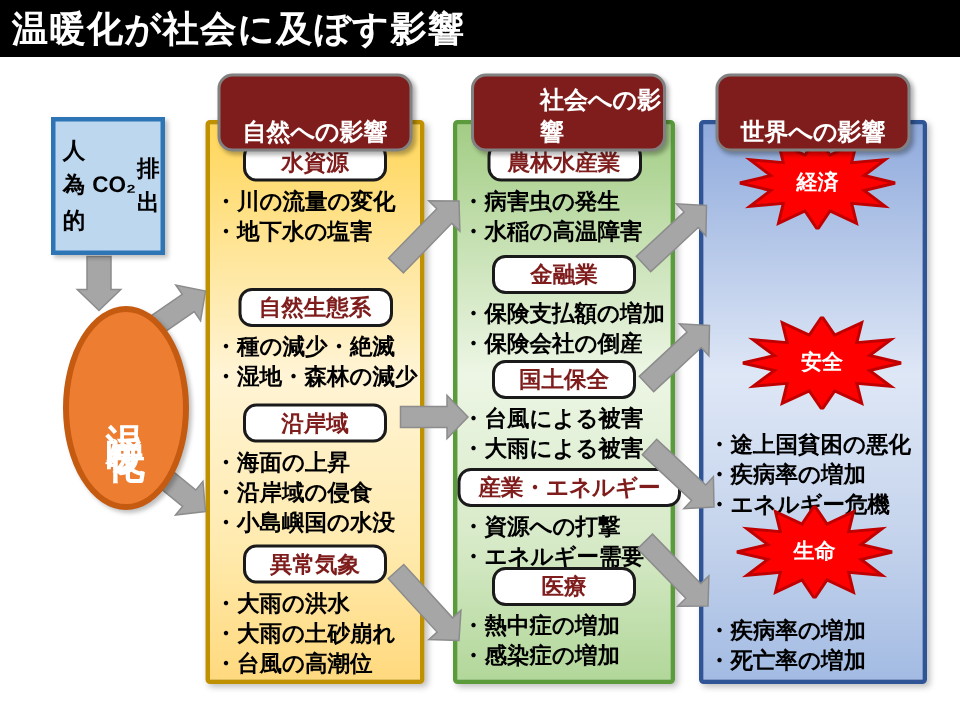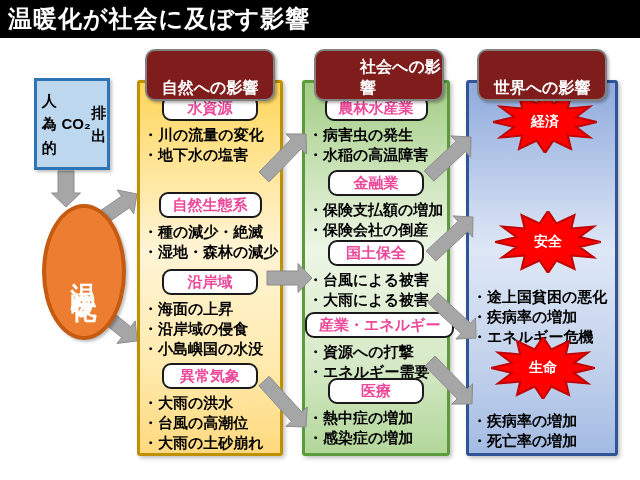--- a/index.html
+++ b/index.html
@@ -40,21 +40,21 @@
           background:#7f1d1d;border:2px solid #818181;border-radius:10px;
           display:flex;align-items:flex-end;justify-content:center;
           color:#fff;font-size:16px;font-weight:700;box-shadow:2px 2px 3px rgba(0,0,0,.3);}
   .hdr-nature{left:145px;} .hdr-society{left:314px;padding-left:44px;} .hdr-world{left:477px;}
 
   
   .sec{position:absolute;left:0;right:0;}
   .subbox{margin:0 auto;width:max-content;min-width:96px;height:26px;box-sizing:border-box;
           padding:0 12px;background:#fff;border:2px solid #1a1a1a;border-radius:9px;
           display:flex;align-items:center;justify-content:center;
-          font-size:15px;font-weight:700;color:#ec4899;}
+          font-size:15px;font-weight:700;color:#7f1d1d;}
   ul.items{list-style:none;margin:4px 0 0 0;padding:0 0 0 3px;}
   ul.items li{font-size:15px;font-weight:700;color:#000;line-height:20px;white-space:nowrap;}
 
   
   .star{position:absolute;display:flex;align-items:center;justify-content:center;}
   .star svg{position:absolute;inset:0;width:100%;height:100%;}
   .star .lbl{position:relative;color:#fff;font-size:14px;font-weight:700;z-index:1;}
 
   
   #arrows{position:absolute;left:0;top:0;width:640px;height:480px;z-index:2;pointer-events:none;}
@@ -107,22 +107,22 @@
       <ul class="items">
         <li>・海面の上昇</li>
         <li>・沿岸域の侵食</li>
         <li>・小島嶼国の水没</li>
       </ul>
     </div>
     <div class="sec" style="top:280px">
       <div class="subbox">異常気象</div>
       <ul class="items">
         <li>・大雨の洪水</li>
+        <li>・大雨の土砂崩れ</li>
         <li>・台風の高潮位</li>
-        <li>・大雨の土砂崩れ</li>
       </ul>
     </div>
   </div>
 
   <div class="col col-society">
     <div class="sec" style="top:12px">
       <div class="subbox">農林水産業</div>
       <ul class="items">
         <li>・病害虫の発生</li>
         <li>・水稲の高温障害</li>

